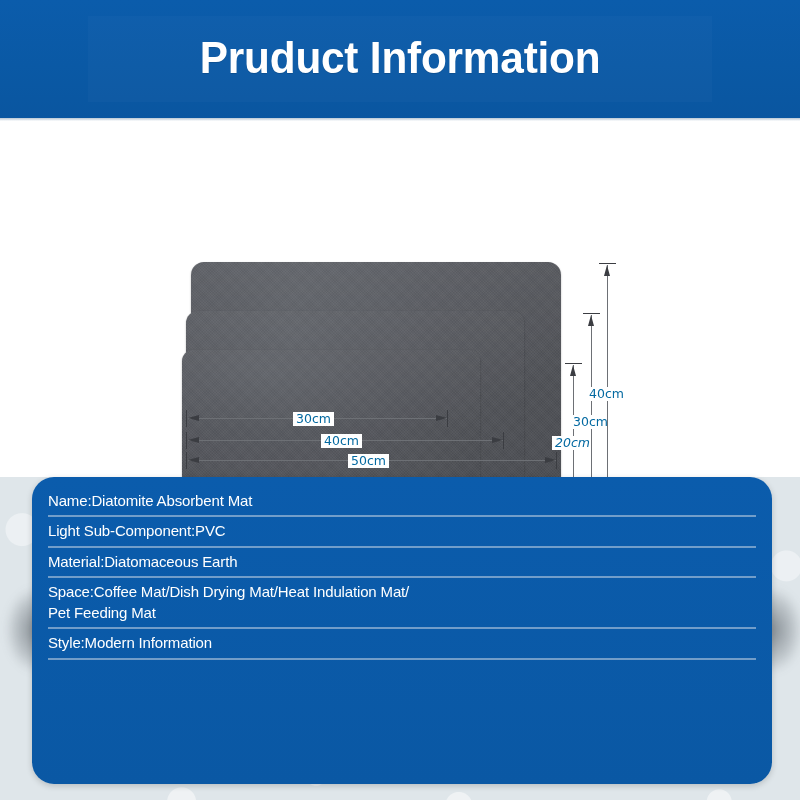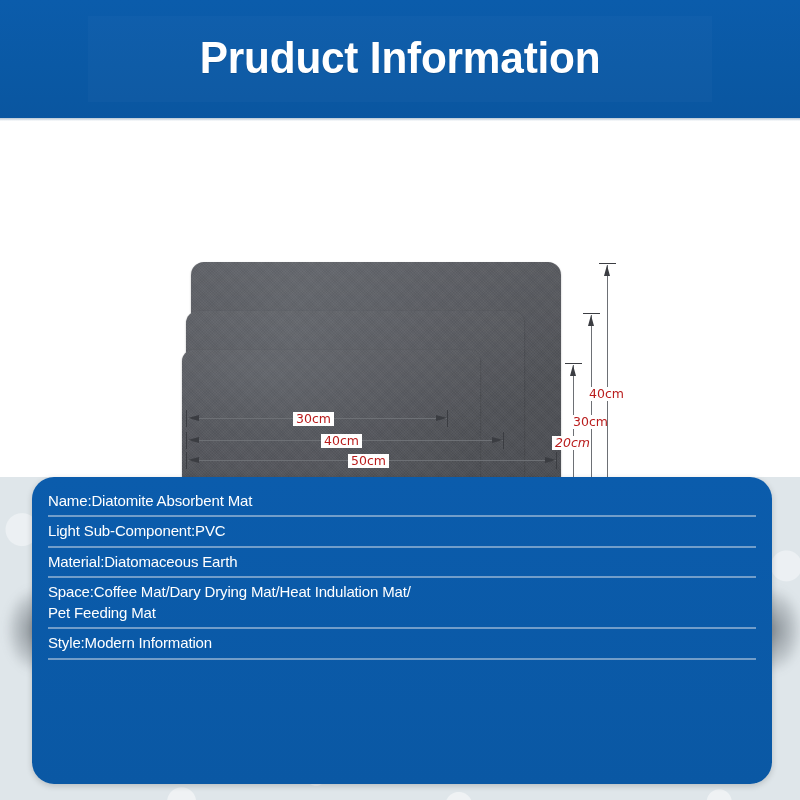--- a/index.html
+++ b/index.html
@@ -104,21 +104,21 @@
     pointer-events: none;
     background: linear-gradient(180deg, rgba(255,255,255,0.055) 0%, rgba(255,255,255,0.0) 46%);
     inset: 0;
   }
 
   
   .dim-label {
     position: absolute;
     font-family: "DejaVu Sans", sans-serif;
     font-size: 12.5px;
-    color: #b91c1c;
+    color: #0369a1;
     white-space: nowrap;
     background: #ffffff;
     padding: 0 3px;
     line-height: 1.1;
   }
   .hline {
     position: absolute;
     height: 1px;
     background: #6d7075;
   }
@@ -320,21 +320,21 @@
 
       <div class="spec-row">
         <span class="spec-text">Light Sub-Component:PVC</span>
       </div>
 
       <div class="spec-row">
         <span class="spec-text">Material:Diatomaceous Earth</span>
       </div>
 
       <div class="spec-row tall">
-        <span class="spec-text">Space:Coffee Mat/Dary Drying Mat/Heat Indulation Mat/</span>
+        <span class="spec-text">Space:Coffee Mat/Dish Drying Mat/Heat Indulation Mat/</span>
         <span class="spec-text indent2">Pet Feeding Mat</span>
       </div>
 
       <div class="spec-row">
         <span class="spec-text">Style:Modern Information</span>
       </div>
 
     </div>
   </div>
 

